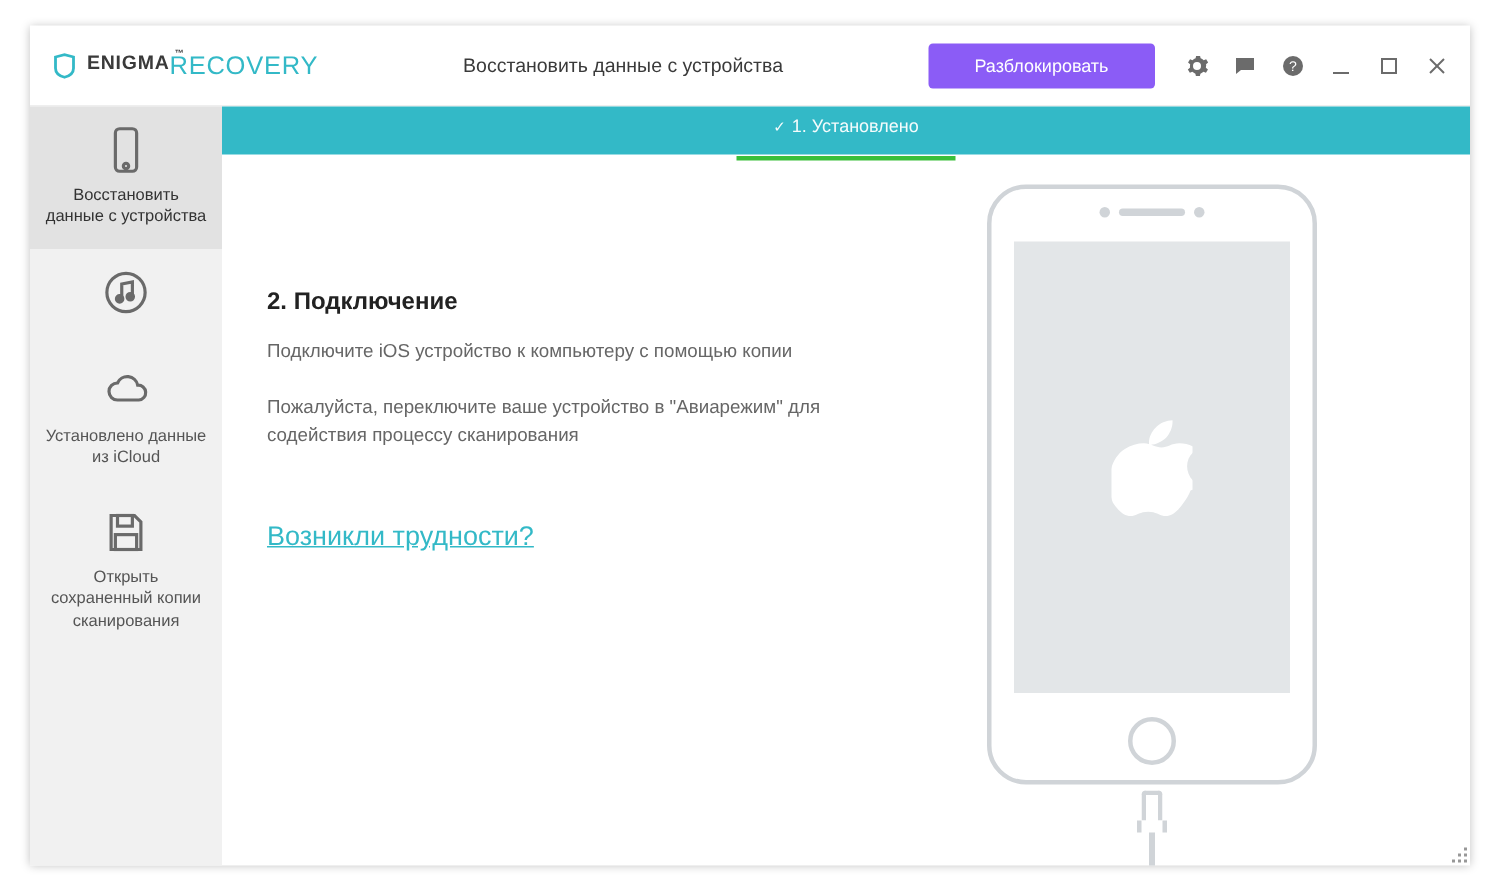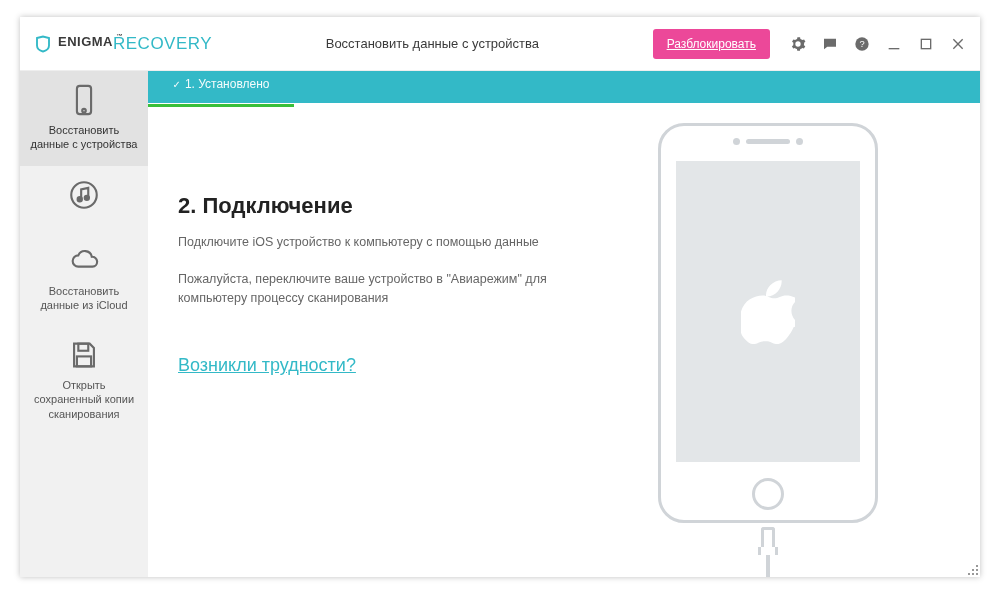--- a/index.html
+++ b/index.html
@@ -7,42 +7,42 @@
   .card { width: 960px; height: 560px; margin: 17px 20px; background: #fff; box-shadow: 0 0 6px rgba(0,0,0,0.25); display: flex; flex-direction: column; }
   
   .titlebar { height: 54px; display: flex; align-items: center; padding: 0 14px; border-bottom: 1px solid #eee; }
   .logo { display: flex; align-items: center; gap: 6px; }
   .logo-mark { width: 18px; height: 18px; }
   .logo-text { display: flex; flex-direction: row; line-height: 1; }
   .logo-top { font-size: 13px; font-weight: 700; color: #3a3a3a; letter-spacing: 0.5px; position: relative; }
   .logo-top sup { font-size: 6px; position: absolute; top: -2px; right: -10px; }
   .logo-bottom { font-size: 17px; font-weight: 400; color: #33b9c7; letter-spacing: 0.5px; }
   .titlebar-center { flex: 1; text-align: center; font-size: 13px; color: #3a3a3a; }
-  .unlock-btn { background: #ec4899; color: #fff; border: none; padding: 8px 14px; font-size: 12px; border-radius: 3px; cursor: pointer; text-decoration: underline; }
+  .unlock-btn { background: #8b5cf6; color: #fff; border: none; padding: 8px 31px; font-size: 12px; border-radius: 3px; cursor: pointer; }
   .win-controls { display: flex; align-items: center; gap: 16px; margin-left: 20px; }
   .win-ico { width: 16px; height: 16px; color: #6b6b6b; cursor: pointer; display: flex; align-items: center; justify-content: center; }
   .win-ico svg { width: 16px; height: 16px; }
   
   .body { flex: 1; display: flex; min-height: 0; }
   
   .sidebar { width: 128px; background: #f1f1f1; display: flex; flex-direction: column; }
   .side-item { text-align: center; padding: 12px 8px 14px 8px; cursor: pointer; font-size: 11px; color: #555; line-height: 1.3; }
   .side-item.active { background: #e2e2e2; color: #333; }
   .side-ico { width: 34px; height: 34px; margin: 0 auto 6px; display: flex; align-items: center; justify-content: center; }
   .side-ico svg { width: 34px; height: 34px; stroke: #6a6a6a; fill: none; stroke-width: 3; }
   
   .main { flex: 1; display: flex; flex-direction: column; }
-  .steps { background: #33b9c7; height: 42px; display: flex; justify-content: space-between; align-items: center; gap: 8px; }
+  .steps { background: #33b9c7; height: 42px; display: flex; justify-content: center; align-items: center; gap: 8px; }
   .step { width: 146px; text-align: center; position: relative; padding-bottom: 6px; font-size: 12px; color: rgba(255,255,255,0.95); }
   .step .bar { position: absolute; bottom: -10px; left: 0; height: 3px; width: 100%; background: rgba(255,255,255,0.5); }
   .step.done .bar { background: #3abf3a; }
   .step.done::before { content: "✓"; margin-right: 4px; font-size: 10px; }
   .content { flex: 1; display: flex; padding: 20px 30px 0 30px; }
   .content-left { flex: 1; padding-top: 70px; max-width: 420px; }
-  .content-left h2 { font-size: 22px; color: #222; margin-bottom: 14px; font-weight: 700; }
+  .content-left h2 { font-size: 16px; color: #222; margin-bottom: 14px; font-weight: 700; }
   .content-left p { font-size: 12.5px; color: #666; line-height: 1.5; margin-bottom: 18px; }
   .help-link { color: #33b9c7; font-size: 18px; text-decoration: underline; cursor: pointer; display: inline-block; margin-top: 30px; }
   .content-right { width: 340px; display: flex; flex-direction: column; align-items: center; justify-content: flex-end; padding-bottom: 0; }
   .phone { width: 220px; height: 400px; border: 3px solid #d0d4d8; border-radius: 26px; background: #fff; position: relative; display: flex; flex-direction: column; align-items: center; }
   .phone-top { display: flex; align-items: center; justify-content: center; gap: 6px; margin-top: 12px; }
   .phone-speaker { width: 44px; height: 5px; border-radius: 3px; background: #d0d4d8; }
   .phone-cam { width: 7px; height: 7px; border-radius: 50%; background: #d0d4d8; }
   .phone-screen { width: 184px; flex: 1; background: #e3e6e8; margin: 16px 0; display: flex; align-items: center; justify-content: center; }
   .apple-logo { width: 54px; height: 64px; fill: #fff; }
   .phone-home { width: 32px; height: 32px; border: 3px solid #d0d4d8; border-radius: 50%; margin-bottom: 10px; }
@@ -125,21 +125,21 @@
               <circle cx="28" cy="28" r="3" fill="#6a6a6a"></circle>
             </svg>
           </div>
       </div>
       <div class="side-item">
         <div class="side-ico">
             <svg viewBox="0 0 48 48">
               <path d="M16 32a8 8 0 010-16 10 10 0 0119 2 7 7 0 011 14z"></path>
             </svg>
           </div>
-        <div>Восстановить данные из iCloud</div>
+        <div>Установлено данные из iCloud</div>
       </div>
       <div class="side-item">
         <div class="side-ico">
             <svg viewBox="0 0 48 48">
               <path d="M10 8 h22 l6 6 v26 h-28z"></path>
               <rect x="16" y="8" width="14" height="10"></rect>
               <rect x="14" y="26" width="20" height="14"></rect>
             </svg>
           </div>
         <div>Открыть сохраненный копии сканирования</div>
@@ -147,22 +147,22 @@
     </div>
 
     <div class="main">
       <div class="steps">
         <div class="step done"><span>1. Установлено</span><span class="bar"></span></div>
       </div>
 
       <div class="content">
         <div class="content-left">
           <h2>2. Подключение</h2>
-          <p>Подключите iOS устройство к компьютеру с помощью данные</p>
-          <p>Пожалуйста, переключите ваше устройство в "Авиарежим" для компьютеру процессу сканирования</p>
+          <p>Подключите iOS устройство к компьютеру с помощью копии</p>
+          <p>Пожалуйста, переключите ваше устройство в "Авиарежим" для содействия процессу сканирования</p>
           <a class="help-link">Возникли трудности?</a>
         </div>
 
         <div class="content-right">
           <div class="phone">
             <div class="phone-top">
                 <div class="phone-cam"></div>
                 <div class="phone-speaker"></div>
                 <div class="phone-cam"></div>
               </div>

